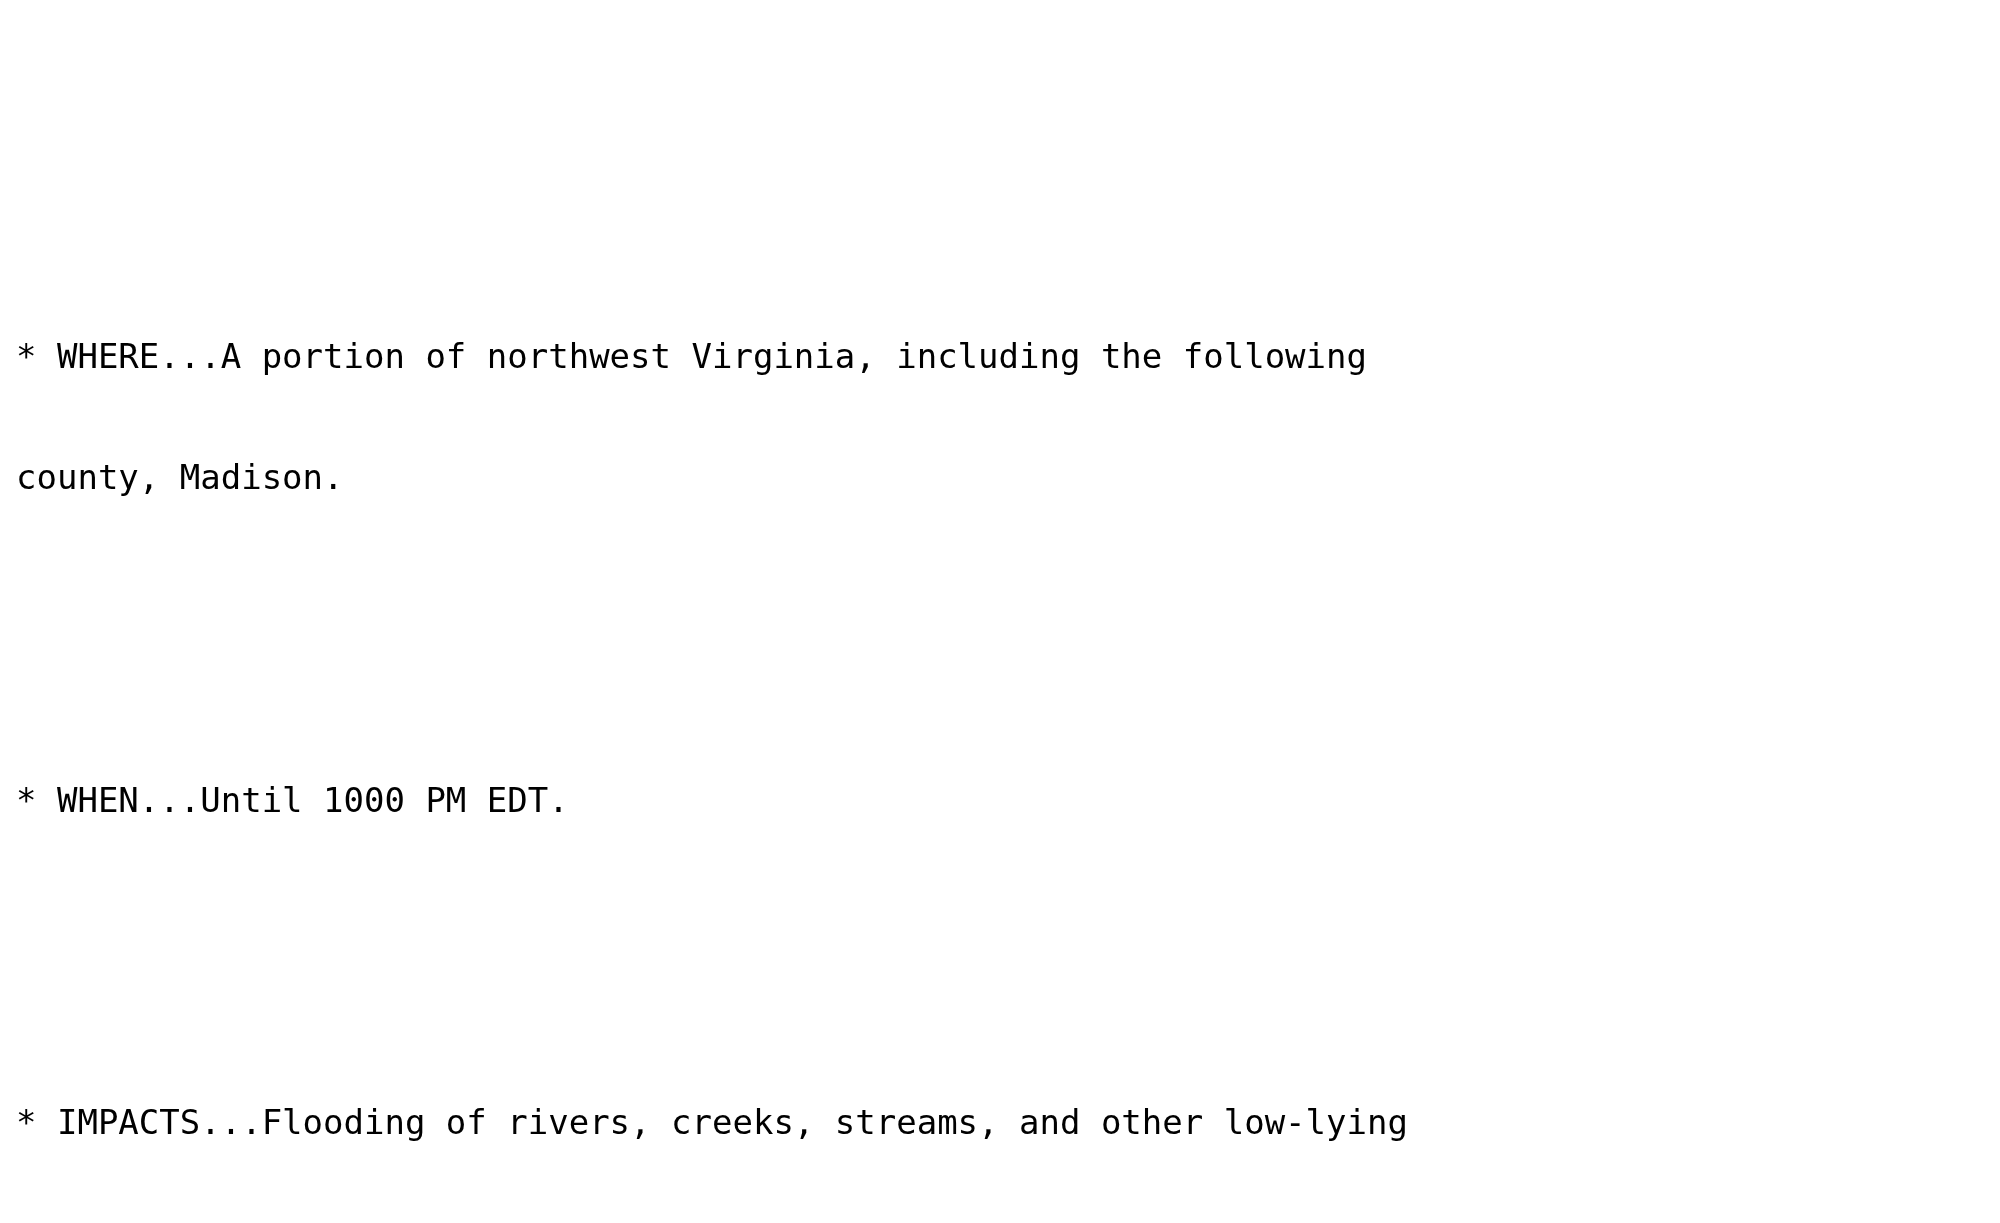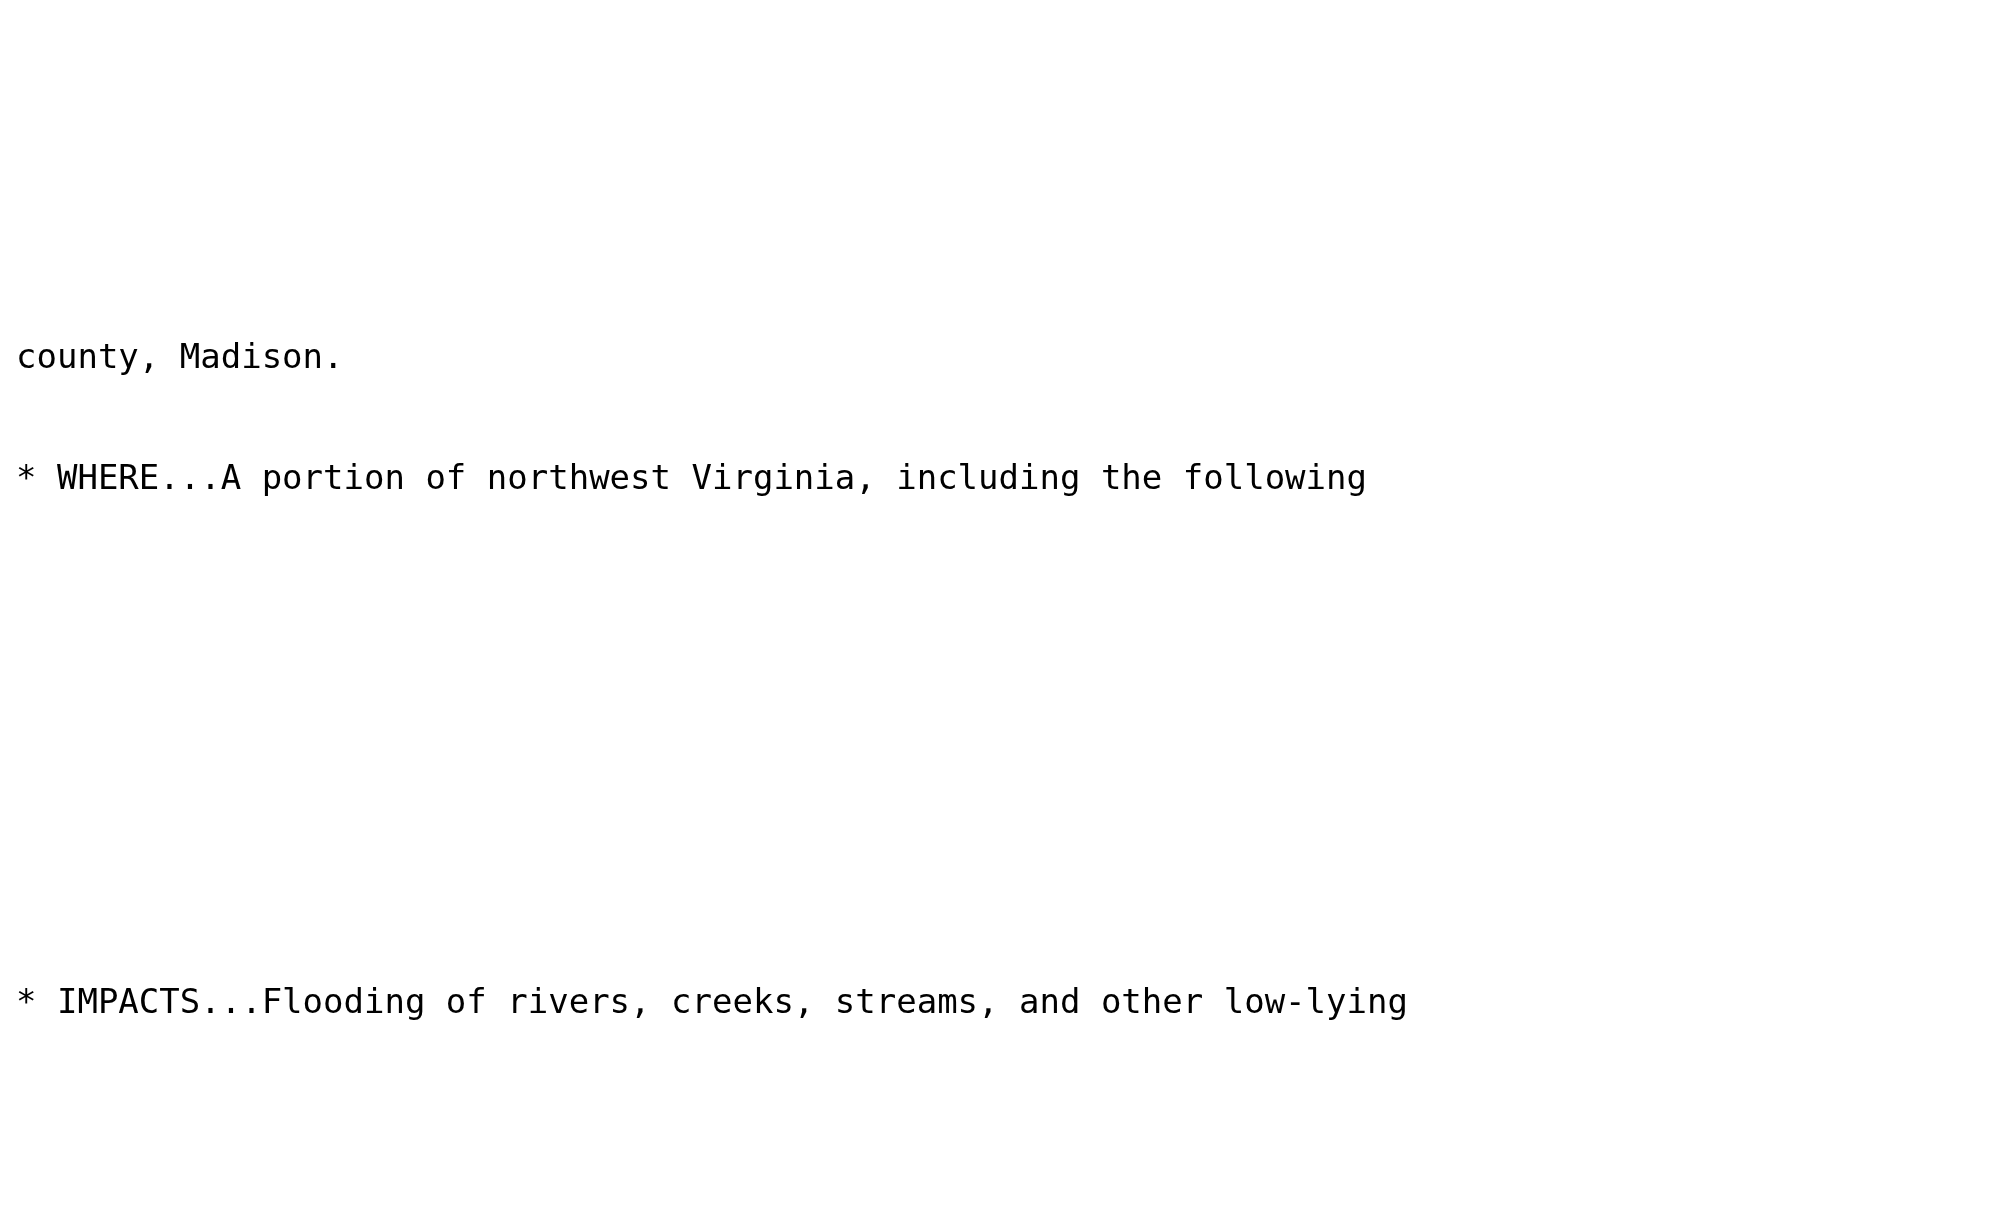--- a/index.html
+++ b/index.html
@@ -40,25 +40,26 @@
   }
 </style>
 </head>
 <body>
 
 <div id="warning-text">
 
 
   <span class="line blank"> </span>
 
+  <span class="line">* WHERE...A portion of northwest Virginia, including the following</span>
   <span class="line">county, Madison.</span>
-  <span class="line">* WHERE...A portion of northwest Virginia, including the following</span>
 
   <span class="line blank"> </span>
 
+  <span class="line">* WHEN...Until 1000 PM EDT.</span>
 
   <span class="line blank"> </span>
 
   <span class="line">* IMPACTS...Flooding of rivers, creeks, streams, and other low-lying</span>
   
 
   
 
   
 

